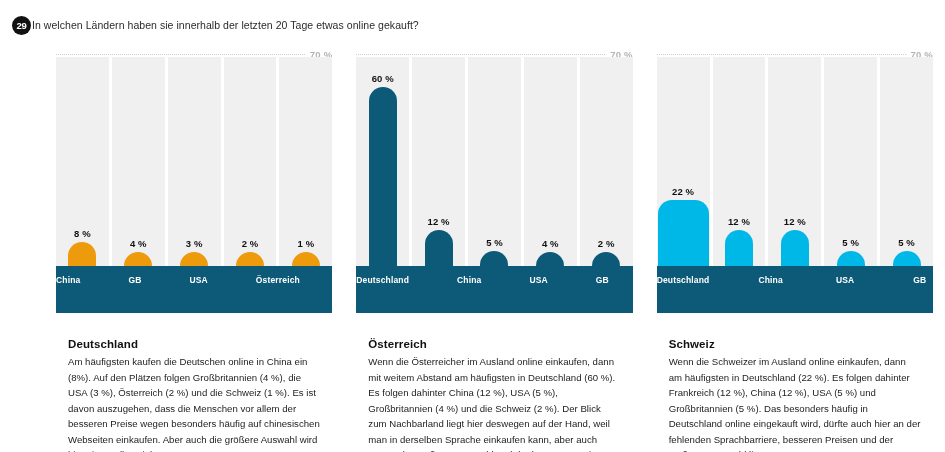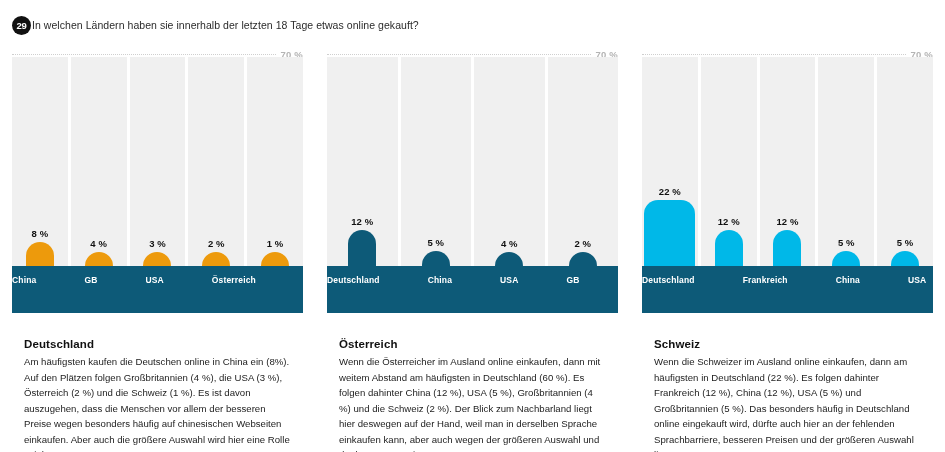--- a/index.html
+++ b/index.html
@@ -45,20 +45,21 @@
     letter-spacing: 0.05px;
     white-space: nowrap;
   }
 
   
   .panels {
     display: flex;
     gap: 0;
     padding: 0;
     margin-top: 14px;
+    margin-left: 44px;
   }
   .panel {
     width: 315px;
     box-sizing: border-box;
     padding: 0 12px;
     position: relative;
   }
 
   
   .chart {
@@ -172,21 +173,21 @@
     color: #1c1c1c;
     margin: 0;
     letter-spacing: 0.02px;
   }
 </style>
 </head>
 <body>
 
 <div class="header">
   <div class="badge">29</div>
-  <div class="header-question">In welchen Ländern haben sie innerhalb der letzten 18 Tage etwas online gekauft?</div>
+  <div class="header-question">In welchen Ländern haben sie innerhalb der letzten 20 Tage etwas online gekauft?</div>
 </div>
 
 <div class="panels">
 
   <div class="panel">
     <div class="chart">
       <div class="axis-top">
         <div class="dotted-line"></div>
         <div class="axis-label">70 %</div>
       </div>
@@ -239,20 +240,27 @@
 
   <div class="panel">
     <div class="chart">
       <div class="axis-top">
         <div class="dotted-line"></div>
         <div class="axis-label">70 %</div>
       </div>
       <div class="plot">
         <div class="col">
           <div class="bar-wrap">
+            <div class="bar" style="height: 179.143px; background: rgb(13, 90, 120);">
+              <div class="bar-value">60 %</div>
+            </div>
+          </div>
+        </div>
+        <div class="col">
+          <div class="bar-wrap">
             <div class="bar" style="height: 35.8286px; background: rgb(13, 90, 120);">
               <div class="bar-value">12 %</div>
             </div>
           </div>
         </div>
         <div class="col">
           <div class="bar-wrap">
             <div class="bar" style="height: 14.9286px; background: rgb(13, 90, 120);">
               <div class="bar-value">5 %</div>
             </div>
@@ -321,21 +329,20 @@
         <div class="col">
           <div class="bar-wrap">
             <div class="bar" style="height: 14.9286px; background: rgb(0, 184, 232);">
               <div class="bar-value">5 %</div>
             </div>
           </div>
         </div>
       </div>
       <div class="cat-strip">
         <div class="cat">Deutschland</div>
-        <div class="cat">Frankreich</div>
         <div class="cat">China</div>
         <div class="cat">USA</div>
         <div class="cat">GB</div>
       </div>
     </div>
   </div>
 
 </div>
 
 <div class="panels">

